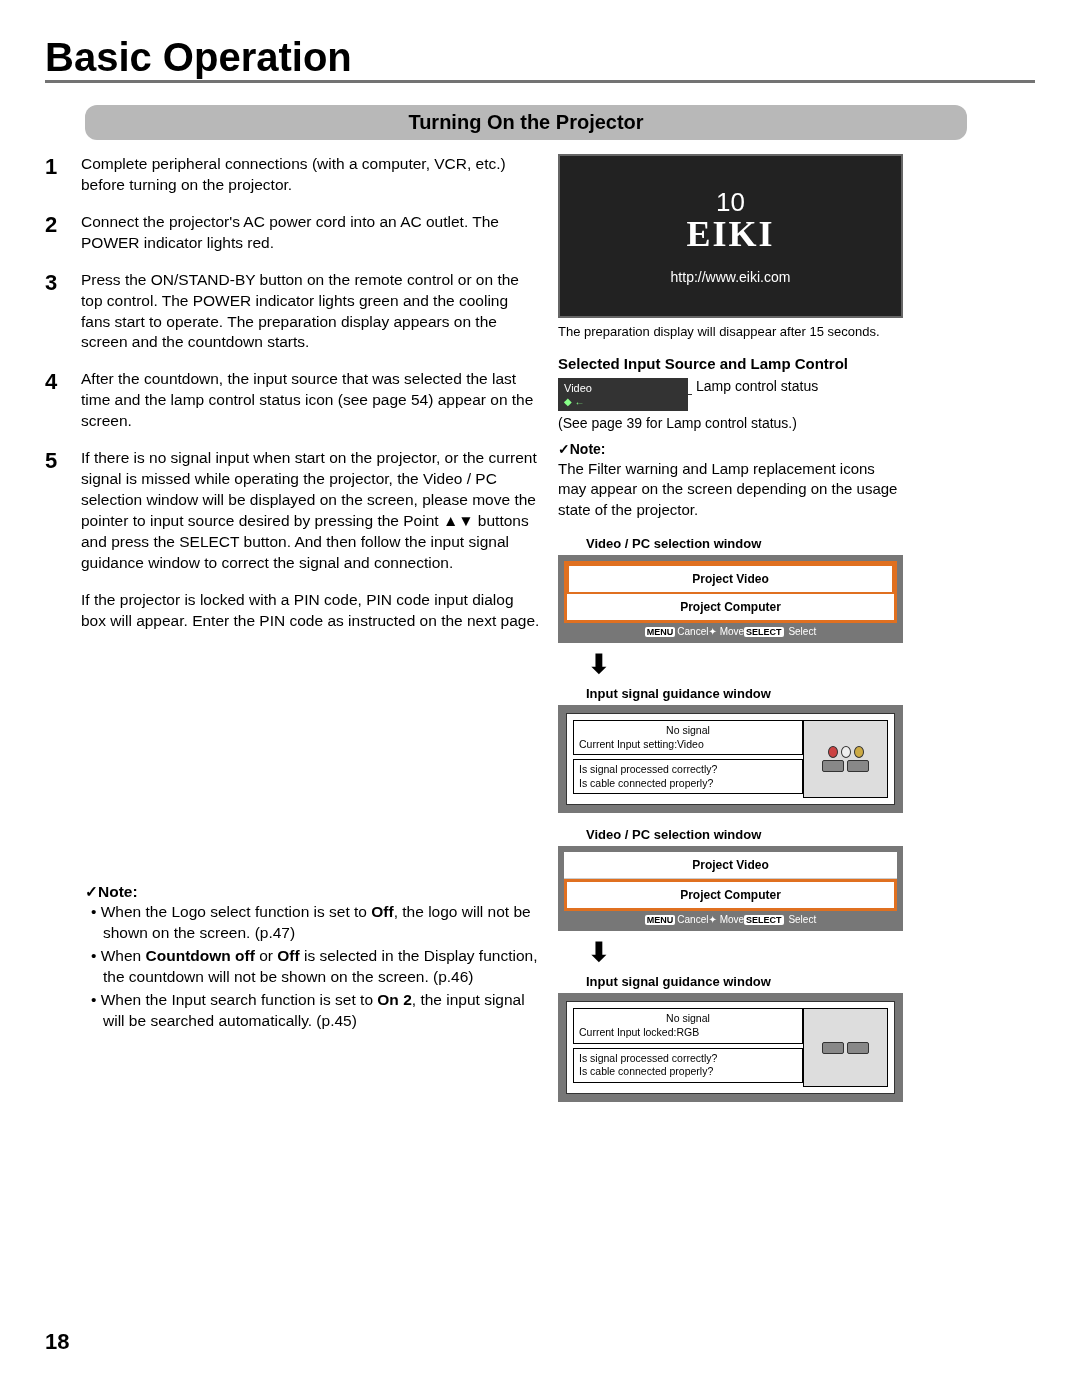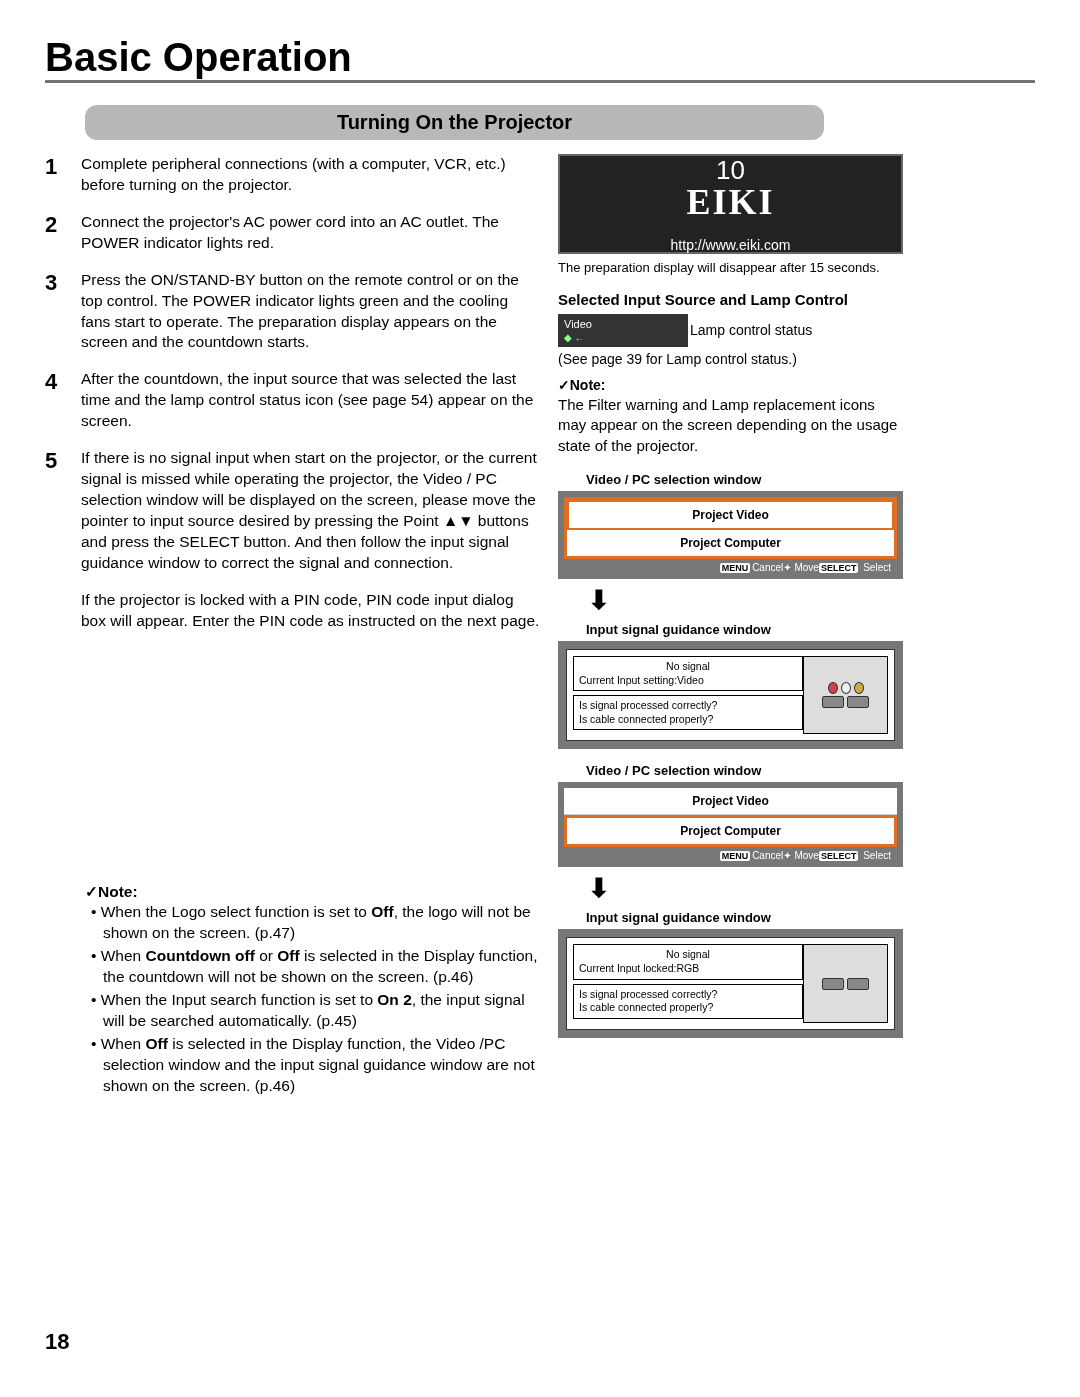--- a/index.html
+++ b/index.html
@@ -19,21 +19,21 @@
     margin-bottom: 22px;
   }
   .section-title {
     background: #b8b8b8;
     border-radius: 12px;
     text-align: center;
     font-size: 20px;
     font-weight: bold;
     padding: 6px 4px;
     margin: 10px 0 14px 40px;
-    width: 739px;
+    width: 882px;
   }
   .columns {
     display: flex;
     gap: 18px;
   }
   .left-col { width: 495px; }
   .right-col { width: 345px; }
   .step {
     display: flex;
     gap: 14px;
@@ -60,41 +60,41 @@
   }
   .note-block ul { list-style: none; padding-left: 6px; }
   .note-block li { padding-left: 12px; text-indent: -12px; margin-bottom: 2px; }
   .note-block li::before { content: "• "; }
   .bold { font-weight: bold; }
 
   
   .preparation-display {
     background: #222;
     border: 2px solid #666;
-    height: 100px;
+    height: 164px;
     display: flex;
     flex-direction: column;
     align-items: center;
     justify-content: center;
     color: #fff;
     margin-bottom: 6px;
   }
   .prep-count { font-size: 26px; }
   .eiki-logo {
     font-family: "Times New Roman", serif;
     font-size: 36px;
     font-weight: bold;
     letter-spacing: 2px;
     line-height: 0.9;
   }
   .eiki-url { font-size: 14px; margin-top: 18px; }
   .caption-sm { font-size: 13px; line-height: 1.3; margin-bottom: 14px; }
   .sub-heading { font-size: 15px; font-weight: bold; margin-bottom: 6px; }
 
-  .lamp-box-wrap { display:flex; align-items:center; gap:2px; margin-bottom:4px; }
+  .lamp-box-wrap { display:flex; gap:8px; margin-bottom:4px; }
   .lamp-status-box {
     background: #333; color: #fff; font-size: 11px;
     width: 130px; padding: 4px 6px;
   }
   .lamp-status-box .lampicon {
     color: #8f8; font-size: 10px; display:inline-block; margin-top:2px;
   }
   .lamp-label { font-size: 14px; position:relative; }
   .lamp-label::before {
     content:""; position:absolute; left:-90px; top:50%;
@@ -112,21 +112,21 @@
     padding: 6px;
     margin-bottom: 6px;
   }
   .sel-inner { background:#fff; border:3px solid #e07020; padding:0; }
   .sel-row {
     text-align:center; font-size:12px; font-weight:bold; padding:6px 0;
   }
   .sel-row.selected { background:#fff; border:2px solid #e07020; }
   .sel-row.unsel { background:#fff; }
   .sel-footer {
-    display:flex; justify-content:flex-end; color:#fff; font-size:10px; padding:3px 6px 0 6px;
+    display:flex; justify-content:center; color:#fff; font-size:10px; padding:3px 6px 0 6px;
   }
   .sel-footer span b { background:#fff; color:#000; padding:0 2px; border-radius:2px; font-size:9px; margin-right:2px;}
 
   .arrow-down {
     font-size: 26px; font-weight: bold; margin: 2px 0 6px 30px;
   }
 
   .guidance-window {
     background:#777; padding:8px; margin-bottom:14px;
   }
@@ -189,23 +189,20 @@
       <div class="note-label">✓Note:</div>
       <ul>
         <li>
           <span>When the Logo select function is set to </span><span class="bold">Off</span><span>, the logo will not be shown on the screen.  (p.47)</span>
         </li>
         <li>
           <span>When </span><span class="bold">Countdown off</span><span> or </span><span class="bold">Off</span><span> is selected in the Display function, the countdown will not be shown on the screen. (p.46)</span>
         </li>
         <li>
           <span>When the Input search function is set to </span><span class="bold">On 2</span><span>, the input signal will be searched automatically.  (p.45)</span>
-        </li>
-        <li>
-          <span>When </span><span class="bold">Off</span><span> is selected in the Display function, the Video /PC selection window and the input signal guidance window are not shown on the screen.  (p.46)</span>
         </li>
       </ul>
     </div>
   </div>
 
   <div class="right-col">
     <div class="preparation-display">
       <div class="prep-count">10</div>
       <div class="eiki-logo">EIKI</div>
       <div class="eiki-url">http://www.eiki.com</div>

